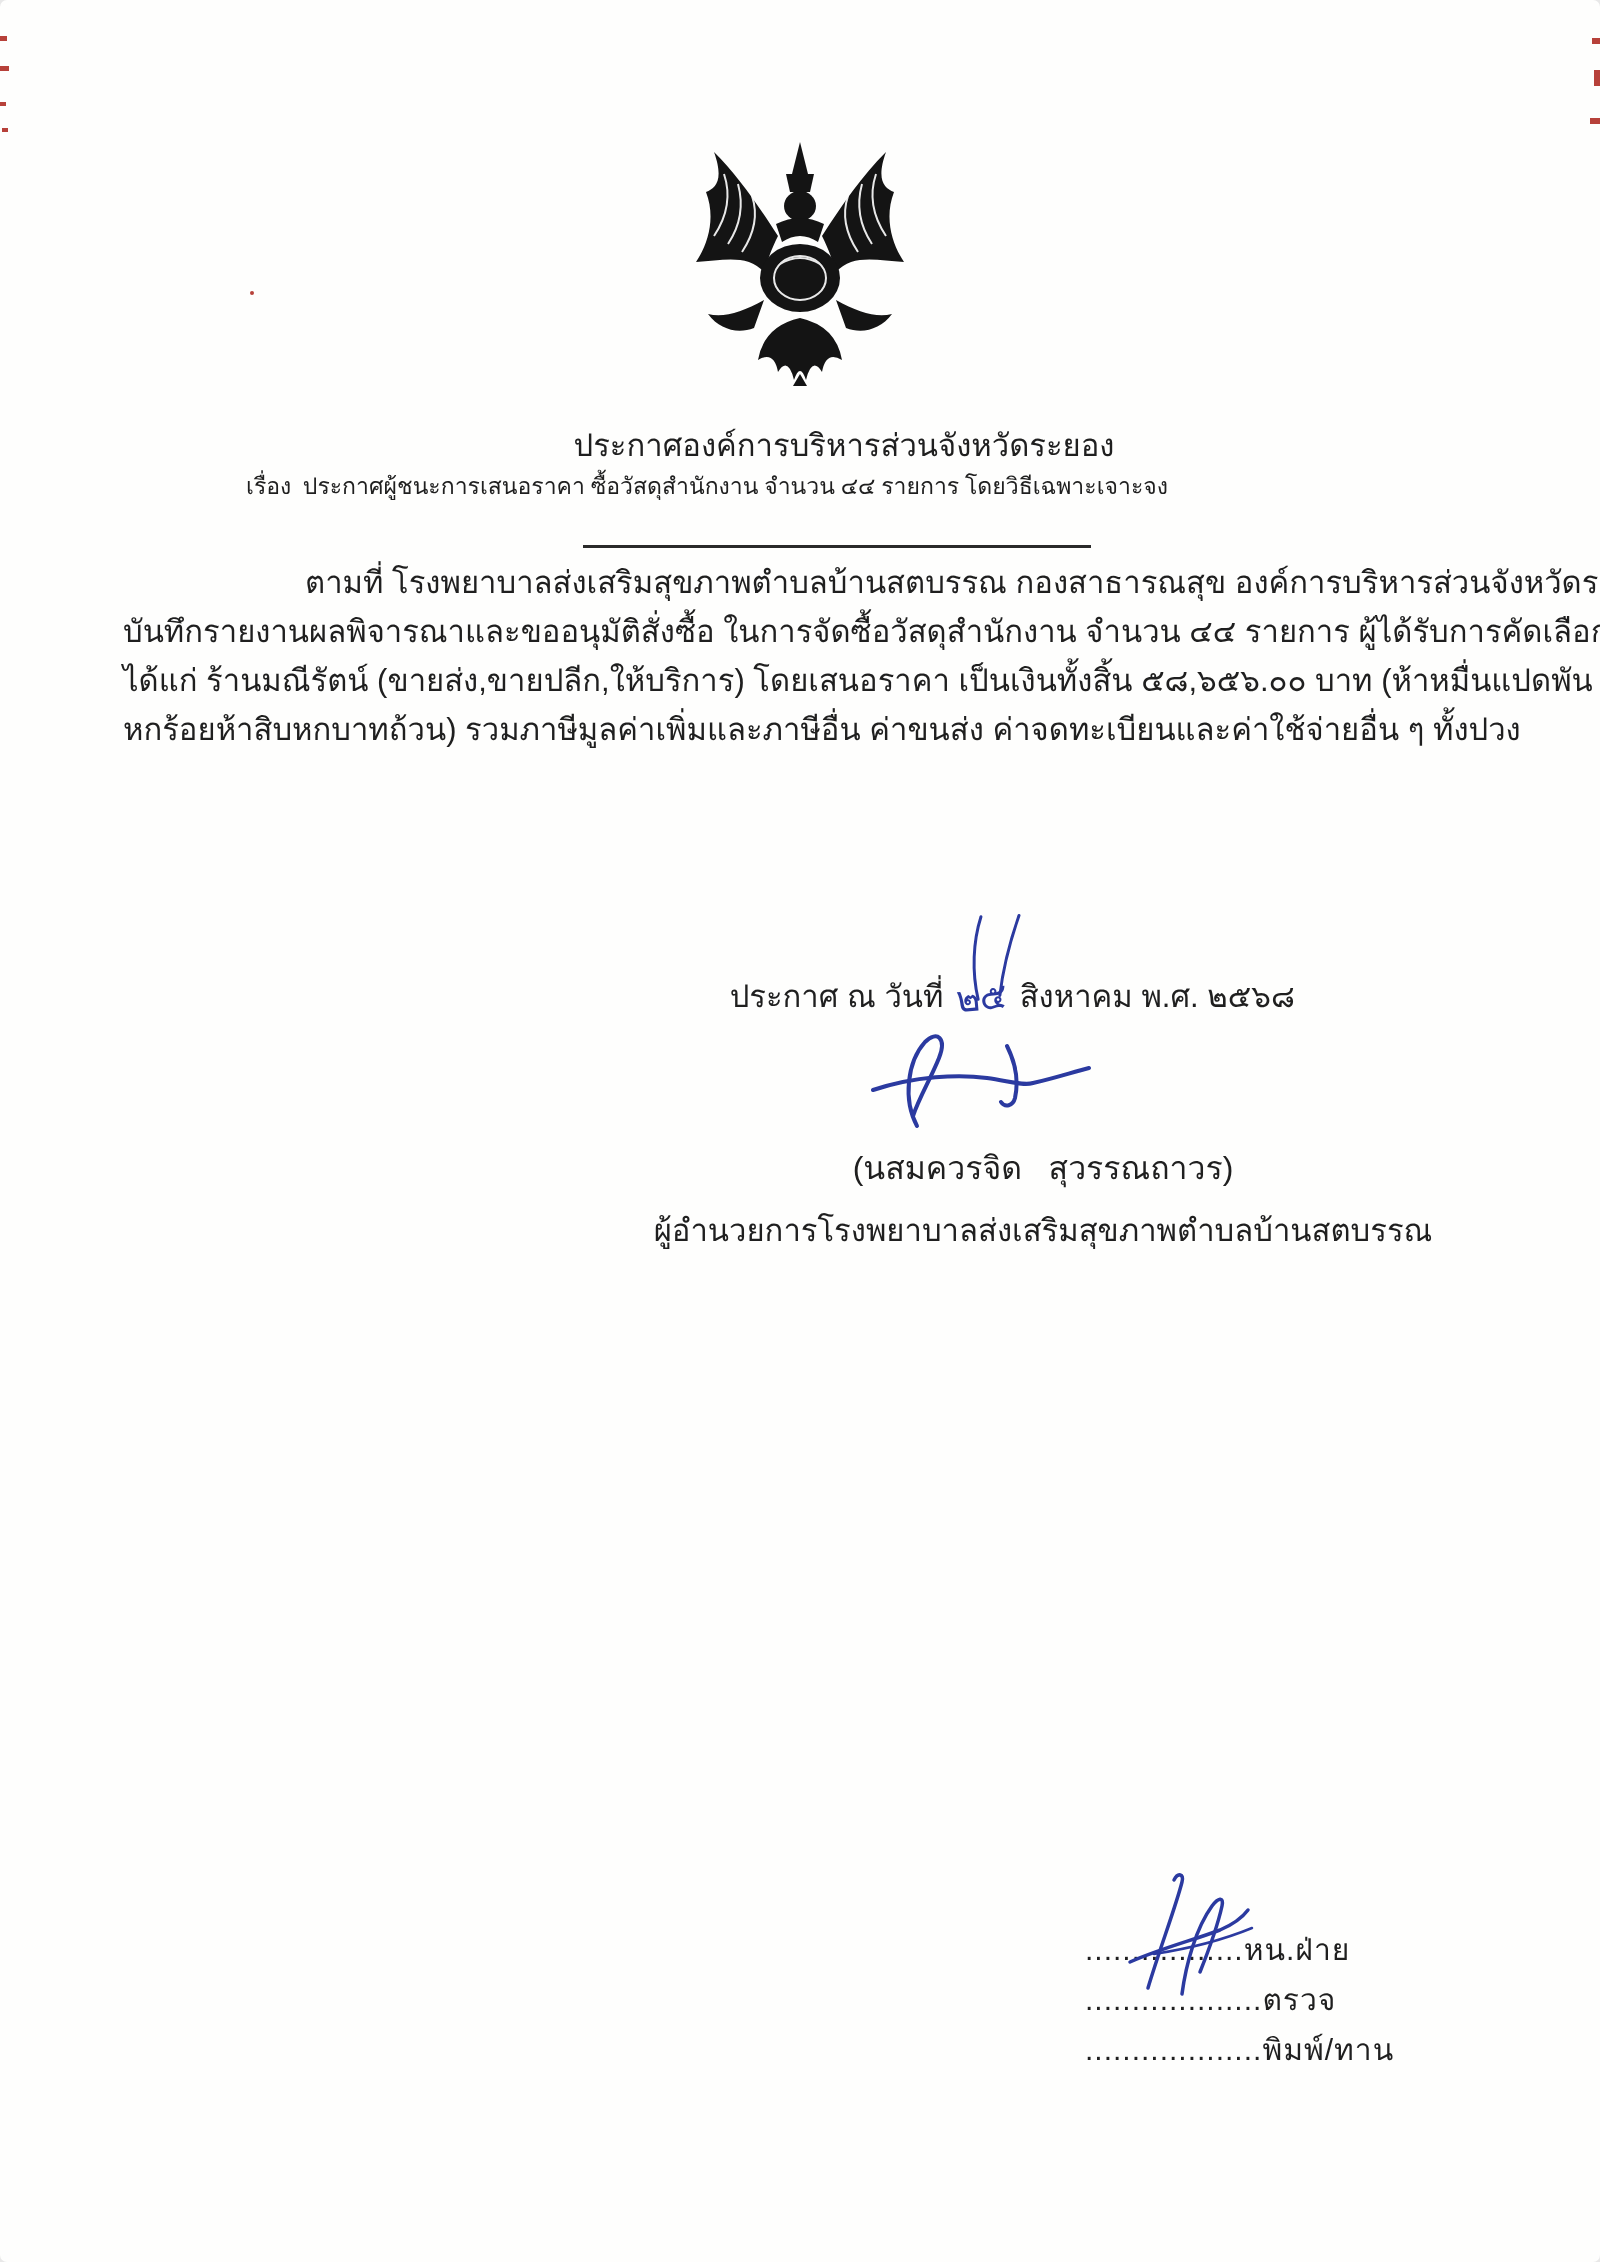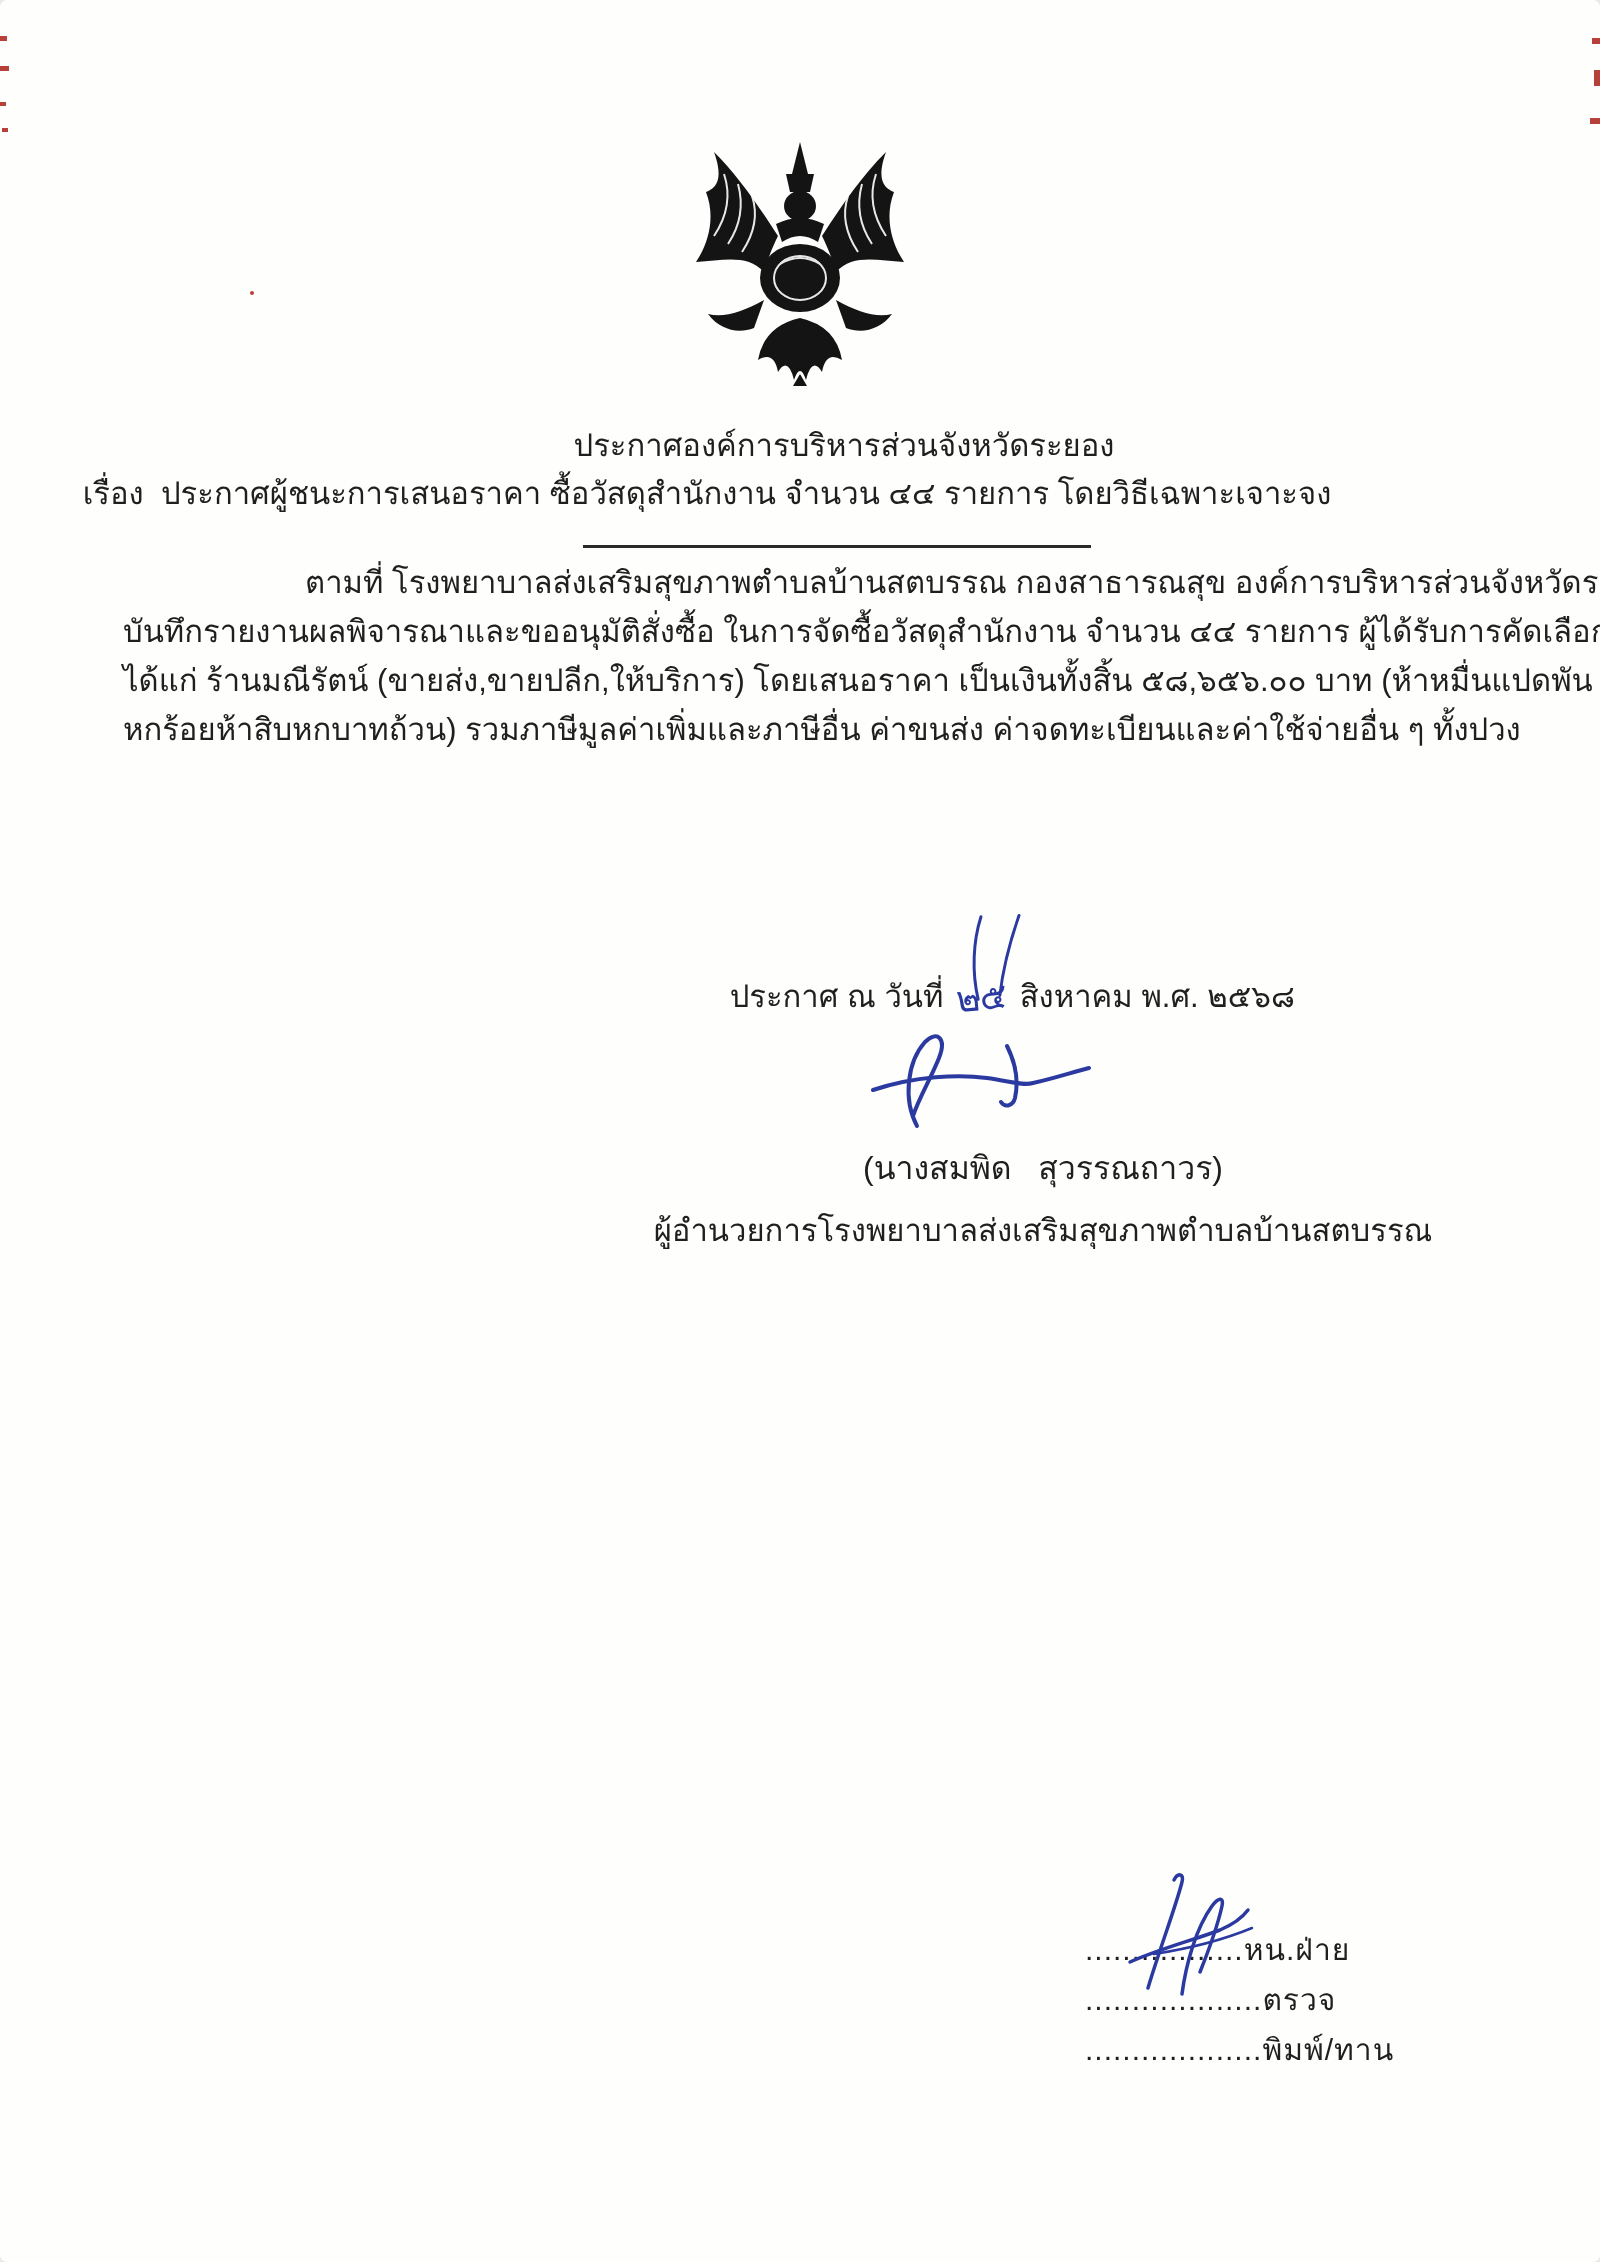--- a/index.html
+++ b/index.html
@@ -15,21 +15,21 @@
   }
   .emblem{position:absolute;left:680px;top:140px;width:240px;height:246px;}
   .title1{
     position:absolute;top:420px;left:0;width:1600px;
     padding-left:88px;box-sizing:border-box;
     text-align:center;font-size:31px;white-space:pre;
   }
   .title2{
     position:absolute;top:468px;left:0;width:1374px;
     padding-left:40px;box-sizing:border-box;
-    text-align:center;font-size:31px;white-space:pre;
+    text-align:center;font-size:23px;white-space:pre;font-family:Liberation Serif, serif;
   }
   .divider{position:absolute;top:545px;left:583px;width:508px;height:3px;background:#2a2a2a;}
   .bodytext{position:absolute;left:123px;top:558px;width:1420px;}
   .bline{font-size:31px;line-height:49px;white-space:pre;}
   .bline.indent{padding-left:182px;}
   .dateline{
     position:absolute;top:930px;left:390px;width:1210px;
     text-align:center;font-size:31px;white-space:pre;
   }
   .handwritten-day{
@@ -115,21 +115,21 @@
 
   <div class="main-signature">
     <svg viewBox="0 0 240 105" width="240" height="105" aria-hidden="true">
       <path class="stroke-blue" stroke-width="4" d="M62,98 C48,72 52,34 70,14 C82,2 92,10 84,30 C76,50 64,70 58,88"></path>
       <path class="stroke-blue" stroke-width="4" d="M18,62 C60,48 104,46 132,50 C154,53 168,58 178,55 C200,50 218,44 234,40"></path>
       <path class="stroke-blue" stroke-width="4" d="M152,18 C160,34 164,52 160,70 C158,78 150,80 146,74"></path>
     </svg>
   </div>
 
   <div class="sigblock">
-    <div class="sig-name">(นางสมพิด   สุวรรณถาวร)</div>
+    <div class="sig-name">(นสมควรจิด   สุวรรณถาวร)</div>
     <div class="sig-pos">ผู้อำนวยการโรงพยาบาลส่งเสริมสุขภาพตำบลบ้านสตบรรณ</div>
   </div>
 
   <div class="review">
     <div class="review-row"><span>.................</span><span>หน.ฝ่าย</span></div>
     <div class="review-row"><span>...................</span><span>ตรวจ</span></div>
     <div class="review-row"><span>...................</span><span>พิมพ์/ทาน</span></div>
   </div>
 
   <div class="review-signature">

